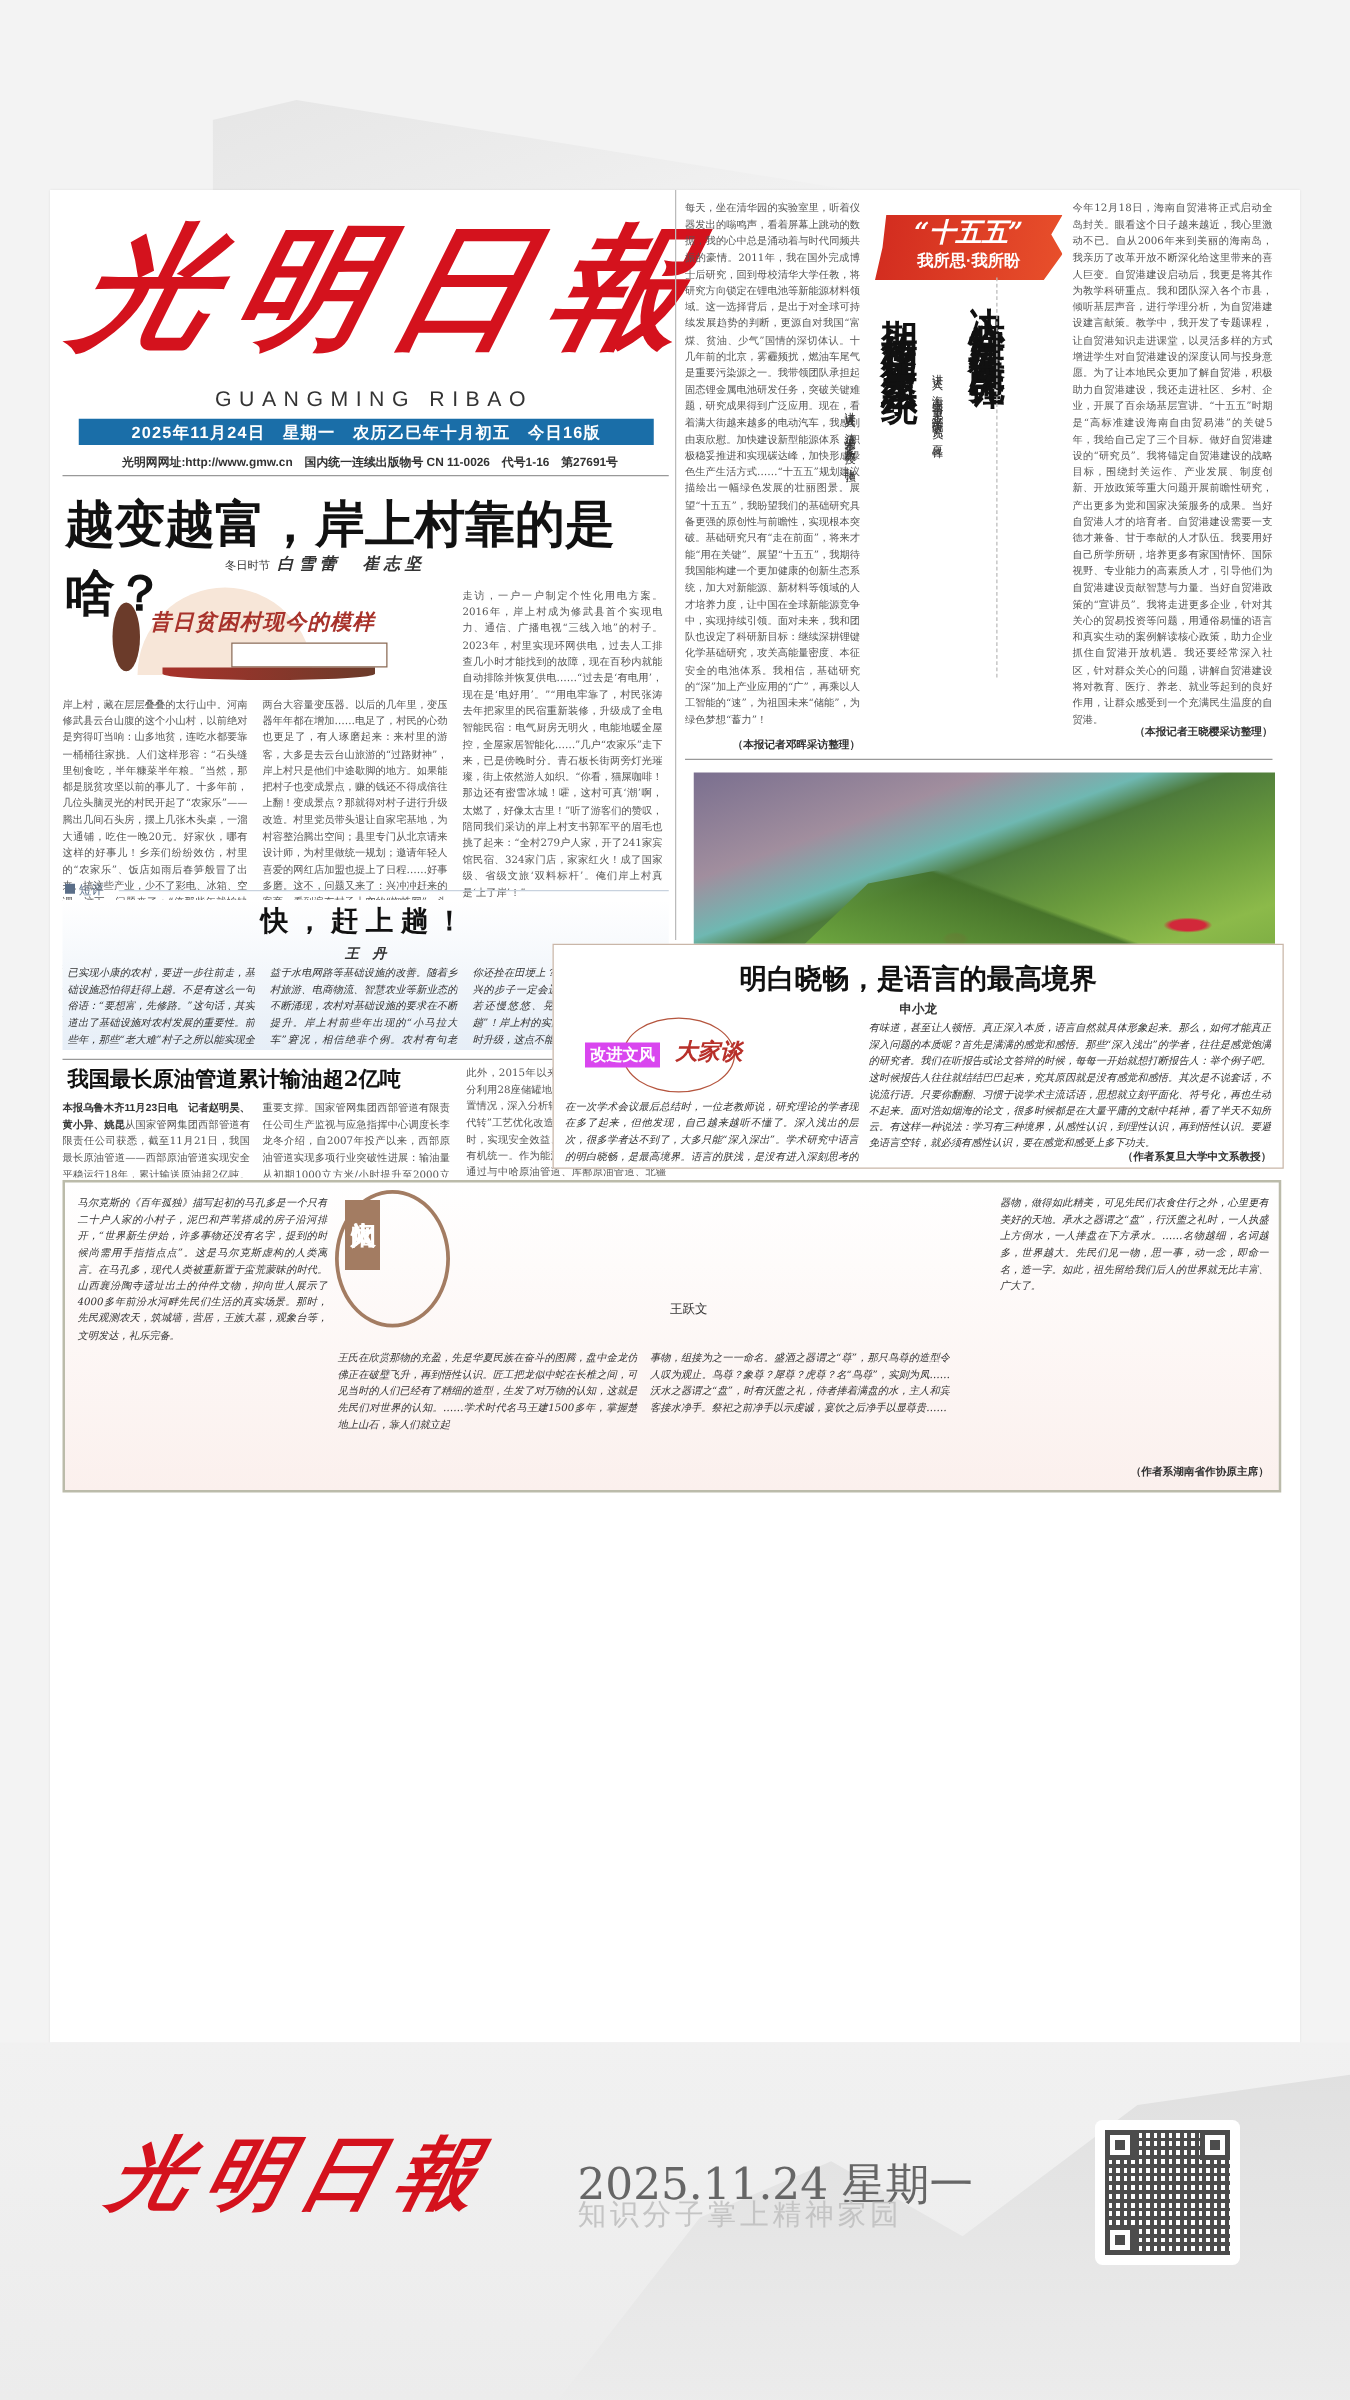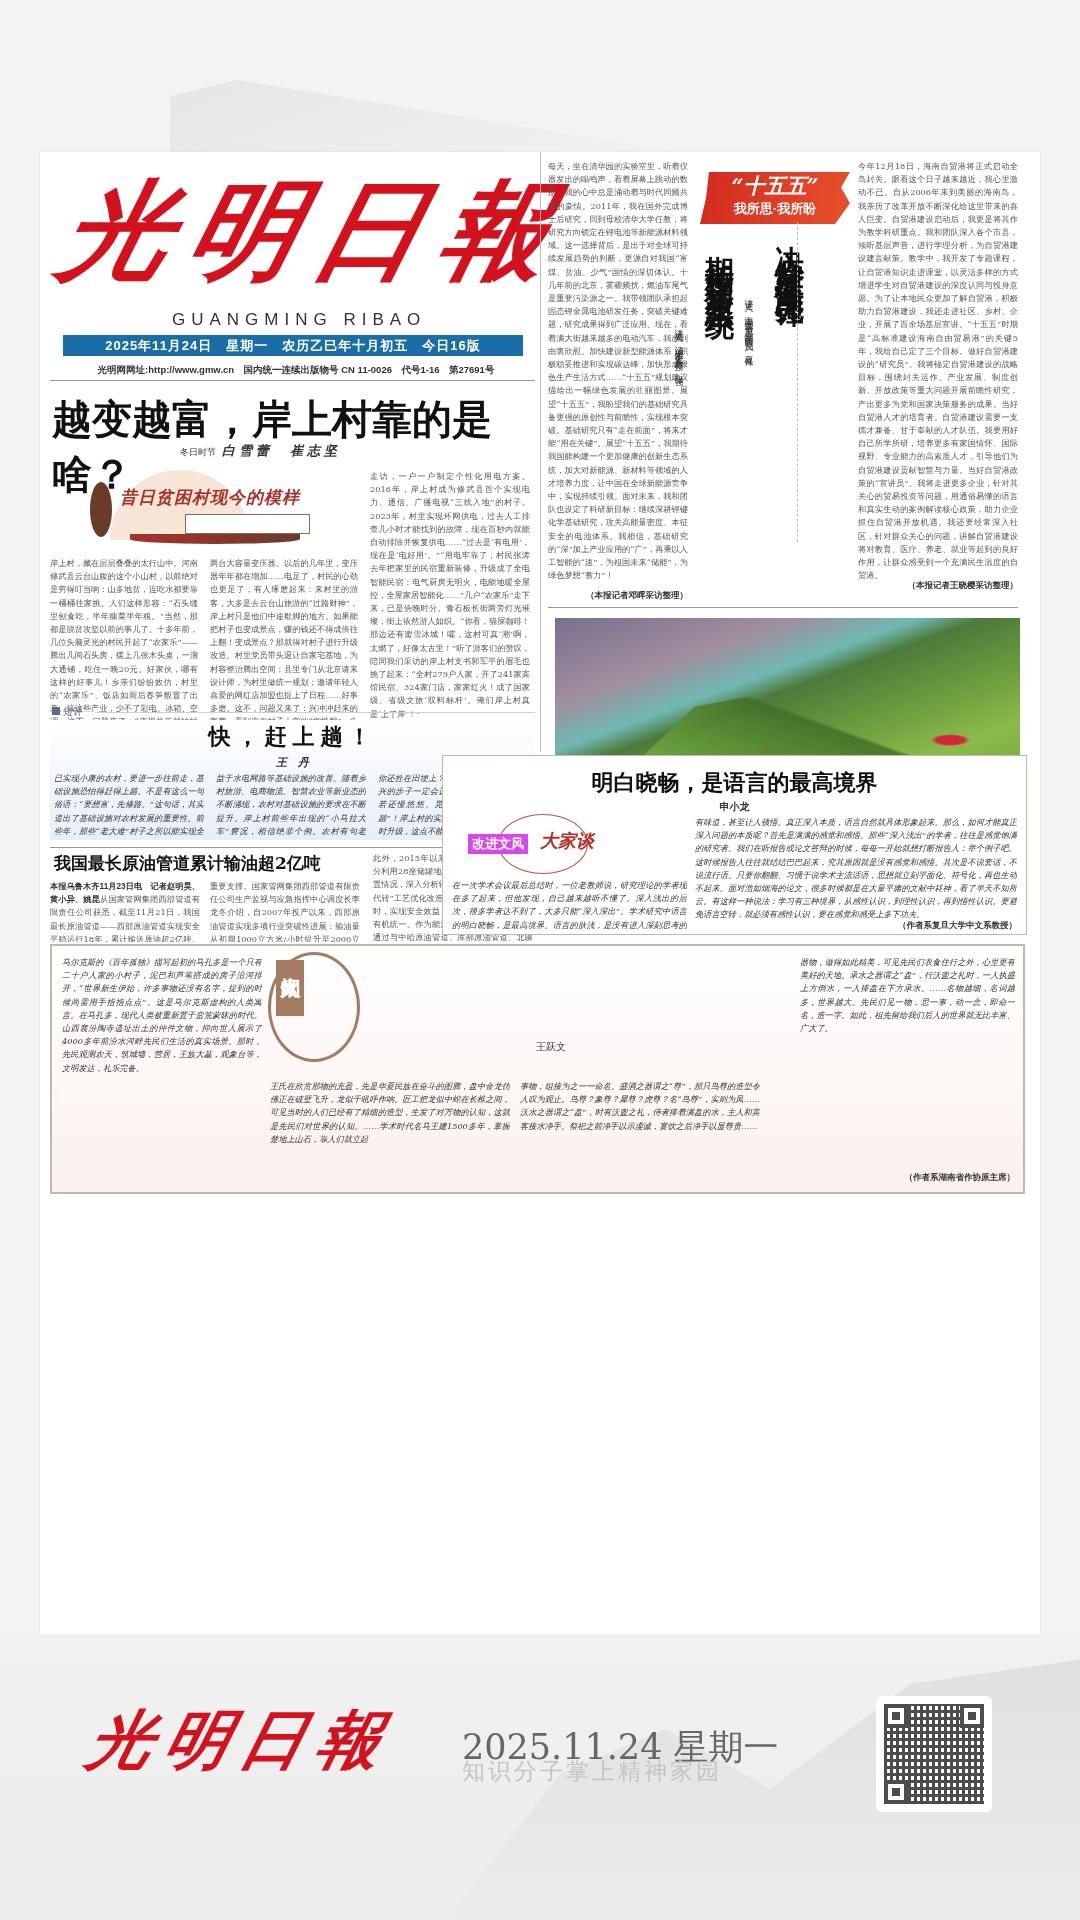--- a/index.html
+++ b/index.html
@@ -151,21 +151,21 @@
   <div class="abs credit" style="left:655px;top:768px;width:322px;">（作者系复旦大学中文系教授）</div>
 
   <div class="abs mwz-box"></div>
   <div class="abs" style="left:228px;top:800px;width:92px;height:120px;">
     <div style="position:absolute;left:0;top:0;width:92px;height:110px;border-radius:50%;border:3px solid #a37c62;"></div>
     <div style="position:absolute;left:8px;top:8px;width:28px;height:56px;background:#a37c62;"></div>
     <div style="position:absolute;left:12px;top:10px;writing-mode:vertical-rl;font-size:20px;font-weight:bold;color:#fff;line-height:22px;">烟火人间</div>
   </div>
   <div class="abs byline" style="left:311px;top:888px;width:400px;text-align:center;font-size:10px;">王跃文</div>
   <div class="abs body-text italic-body" style="left:22px;top:804px;width:200px;height:228px;">马尔克斯的《百年孤独》描写起初的马孔多是一个只有二十户人家的小村子，泥巴和芦苇搭成的房子沿河排开，“世界新生伊始，许多事物还没有名字，提到的时候尚需用手指指点点”。这是马尔克斯虚构的人类寓言。在马孔多，现代人类被重新置于蛮荒蒙昧的时代。山西襄汾陶寺遗址出土的仲件文物，抑向世人展示了4000多年前汾水河畔先民们生活的真实场景。那时，先民观测农天，筑城墙，营居，王族大墓，观象台等，文明发达，礼乐完备。</div>
-  <div class="abs body-text italic-body" style="left:230px;top:928px;width:240px;height:104px;">王氏在欣赏那物的充盈，先是华夏民族在奋斗的图腾，盘中金龙仿佛正在破壁飞升，龙似千吼呼作响。匠工把龙似中蛇在长椎之间，可见当时的人们已经有了精细的造型，生发了对万物的认知，这就是先民们对世界的认知。……学术时代名马王建1500多年，掌握楚地上山石，靠人们就立起</div>
+  <div class="abs body-text italic-body" style="left:230px;top:928px;width:240px;height:104px;">王氏在欣赏那物的充盈，先是华夏民族在奋斗的图腾，盘中金龙仿佛正在破壁飞升，再到悟性认识。匠工把龙似中蛇在长椎之间，可见当时的人们已经有了精细的造型，生发了对万物的认知，这就是先民们对世界的认知。……学术时代名马王建1500多年，掌握楚地上山石，靠人们就立起</div>
   <div class="abs body-text italic-body" style="left:480px;top:928px;width:240px;height:104px;">事物，组接为之一一命名。盛酒之器谓之“尊”，那只鸟尊的造型令人叹为观止。鸟尊？象尊？犀尊？虎尊？名“鸟尊”，实则为凤……沃水之器谓之“盘”，时有沃盥之礼，侍者捧着满盘的水，主人和宾客接水净手。祭祀之前净手以示虔诚，宴饮之后净手以显尊贵……</div>
   <div class="abs body-text italic-body" style="left:760px;top:804px;width:215px;height:210px;">器物，做得如此精美，可见先民们衣食住行之外，心里更有美好的天地。承水之器谓之“盘”，行沃盥之礼时，一人执盛上方倒水，一人捧盘在下方承水。……名物越细，名词越多，世界越大。先民们见一物，思一事，动一念，即命一名，造一字。如此，祖先留给我们后人的世界就无比丰富、广大了。</div>
   <div class="abs credit" style="left:760px;top:1020px;width:215px;">（作者系湖南省作协原主席）</div>
 </div>
 
 <div class="footer">
   <div class="mtn" style="left:420px;top:20px;width:700px;height:300px;clip-path:polygon(0 100%,20% 40%,35% 25%,50% 45%,70% 10%,100% 0,100% 100%);background:linear-gradient(180deg,#e0e0e0,#ededed);"></div>
   <div class="abs logo foot-logo">光明日報</div>
   <div class="abs foot-date">2025.11.24 星期一</div>
   <div class="abs foot-slogan">知识分子掌上精神家园</div>

